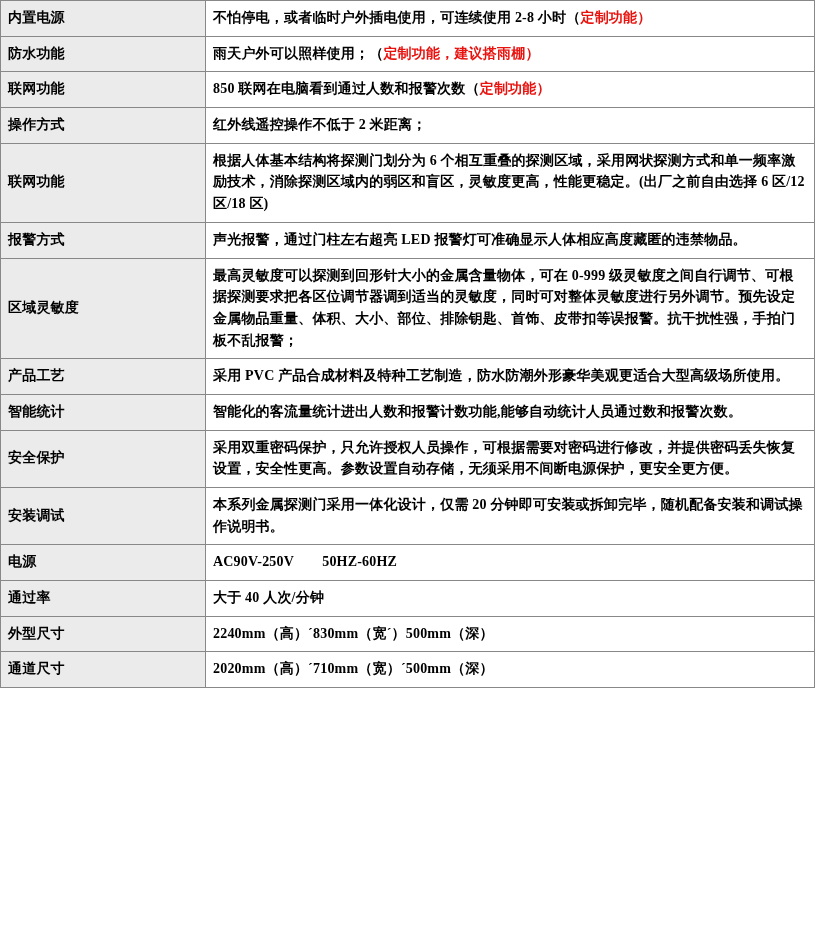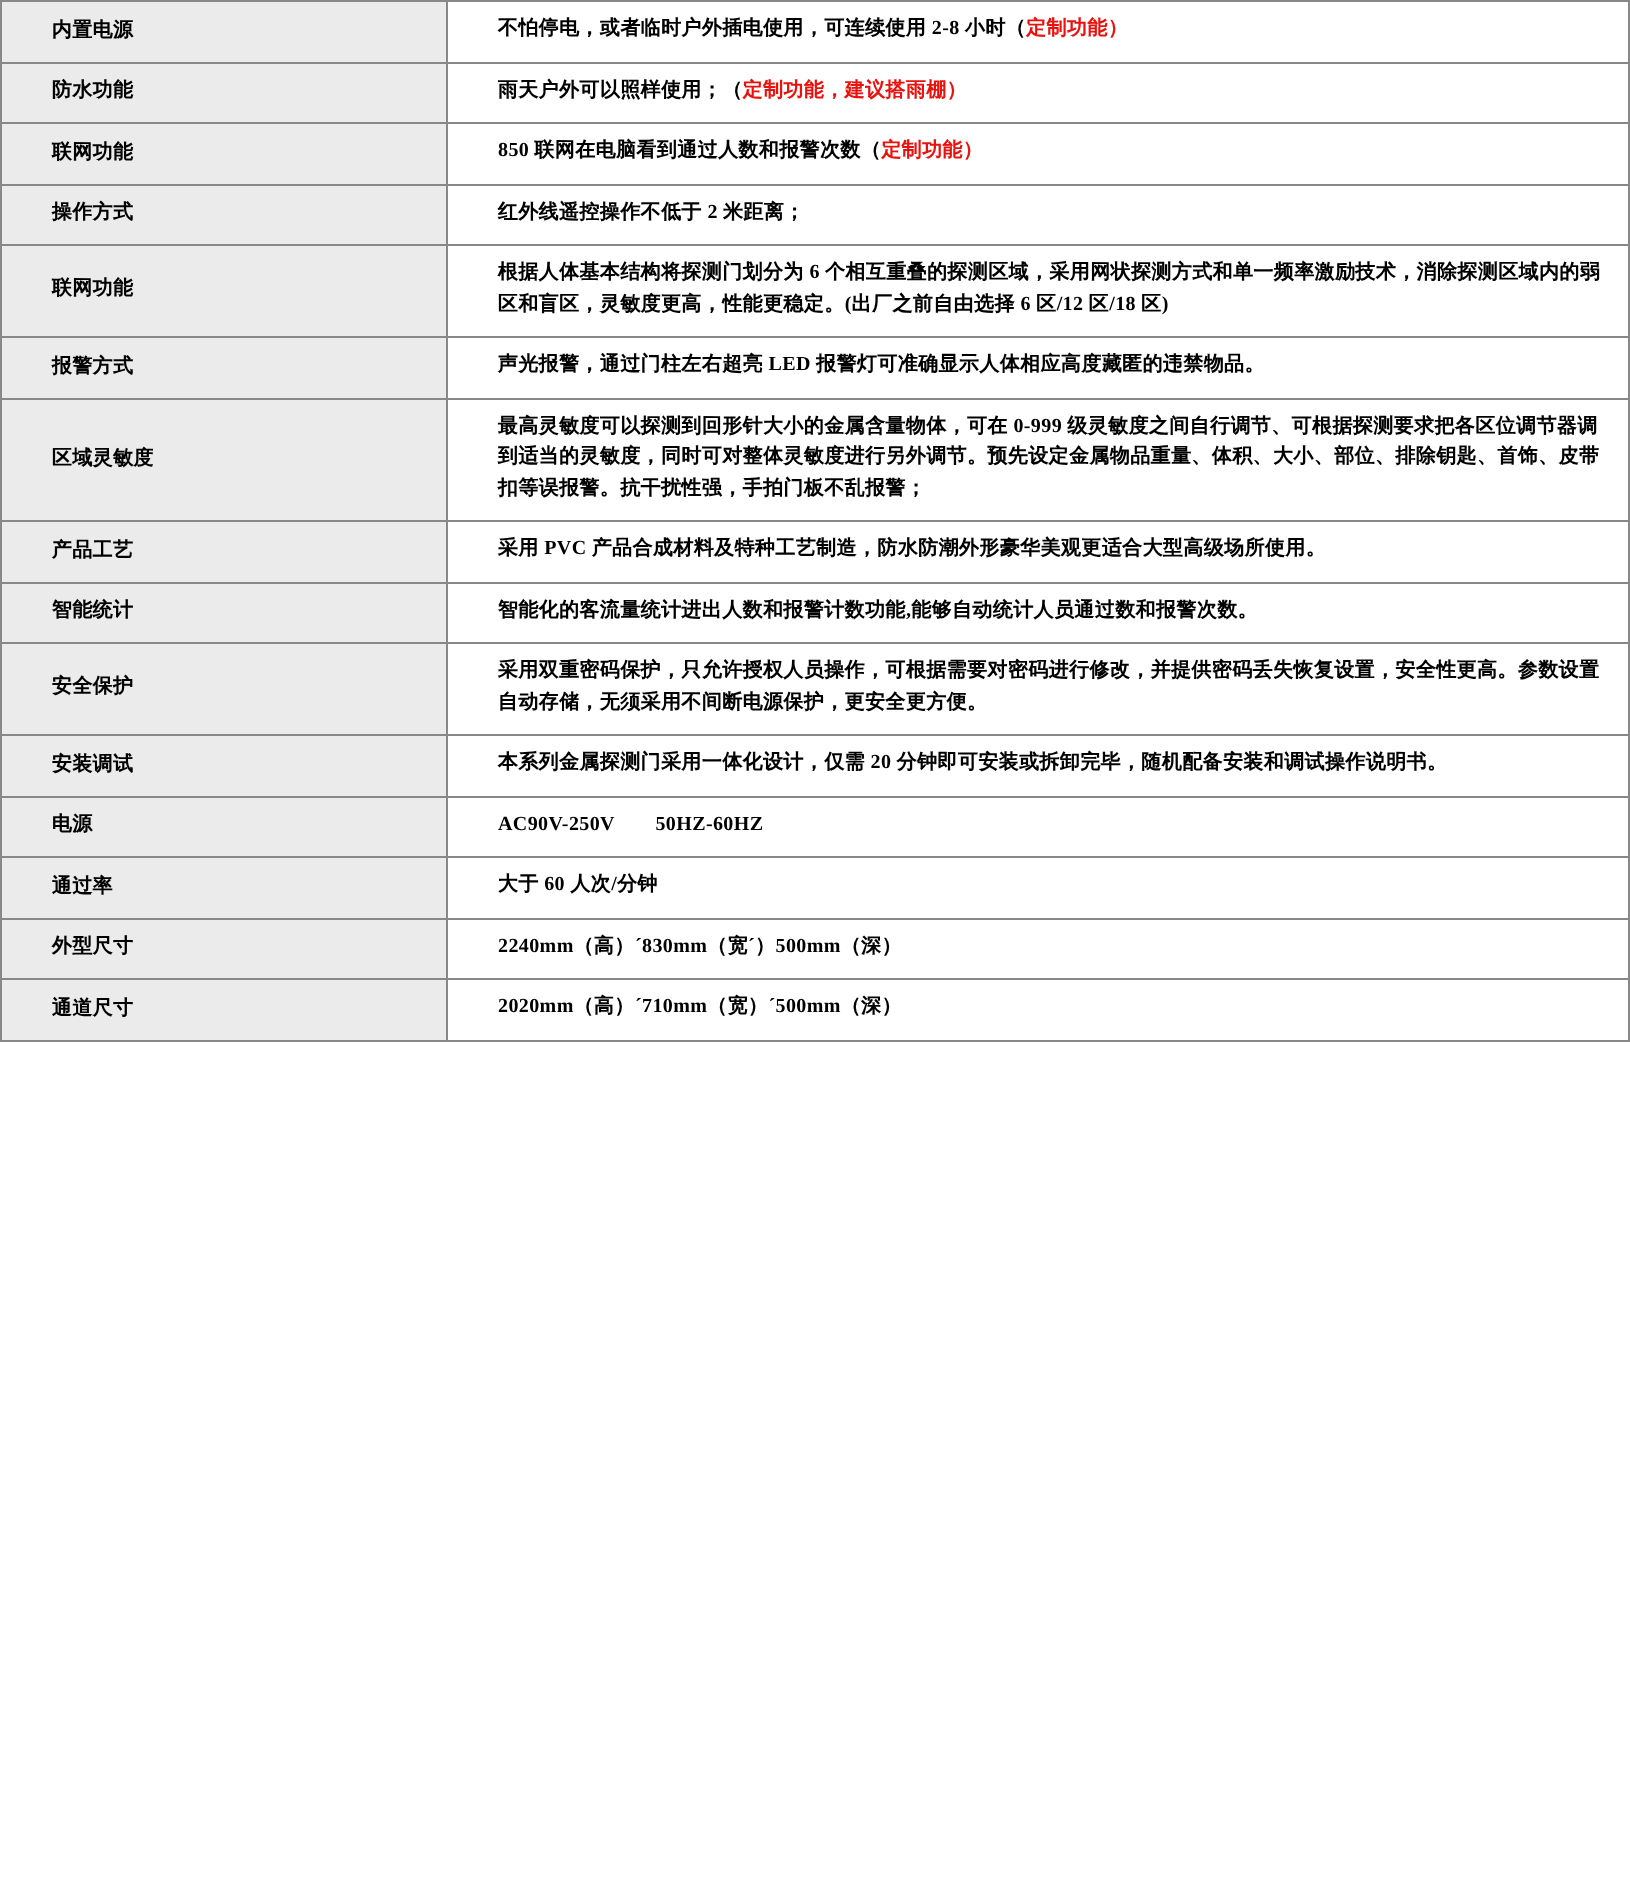--- a/index.html
+++ b/index.html
@@ -12,22 +12,22 @@
     font-family: "DejaVu Sans", "Liberation Sans", sans-serif;
   }
   .spec-table {
     width: 815px;
     border-collapse: collapse;
     table-layout: fixed;
   }
   .spec-table td {
     border: 1px solid #888888;
     vertical-align: middle;
-    padding: 6px 7px 7px 25px;
-    font-size: 10px;
+    padding: 6px 7px 7px 7px;
+    font-size: 14px;
     line-height: 1.55;
     color: #000000;
     letter-spacing: 0.2px;
   }
   .col-label {
     width: 190px;
     background: #ebebeb;
     font-weight: bold;
     text-align: left;
   }
@@ -35,21 +35,20 @@
     background: #ffffff;
     font-weight: bold;
     text-align: left;
   }
   .val-text {
     display: inline;
     font-family: Liberation Serif, serif;
   }
   .accent {
     color: #e8130f;
-    font-family: Liberation Mono, monospace;
   }
   .lbl-inner {
     display: block;
   }
 </style>
 </head>
 <body>
 
 <table class="spec-table">
   <tbody>
@@ -138,21 +137,21 @@
           <span class="lbl-inner">电源</span>
         </td>
       <td class="col-value"><span class="val-text">AC90V-250V　　50HZ-60HZ</span><span class="accent"></span></td>
     </tr>
 
 
     <tr>
       <td class="col-label">
           <span class="lbl-inner">通过率</span>
         </td>
-      <td class="col-value"><span class="val-text">大于 60 人次/分钟</span><span class="accent"></span></td>
+      <td class="col-value"><span class="val-text">大于 40 人次/分钟</span><span class="accent"></span></td>
     </tr>
 
     <tr>
       <td class="col-label">
           <span class="lbl-inner">外型尺寸</span>
         </td>
       <td class="col-value"><span class="val-text">2240mm（高）´830mm（宽´）500mm（深）</span><span class="accent"></span></td>
     </tr>
 
     <tr>

